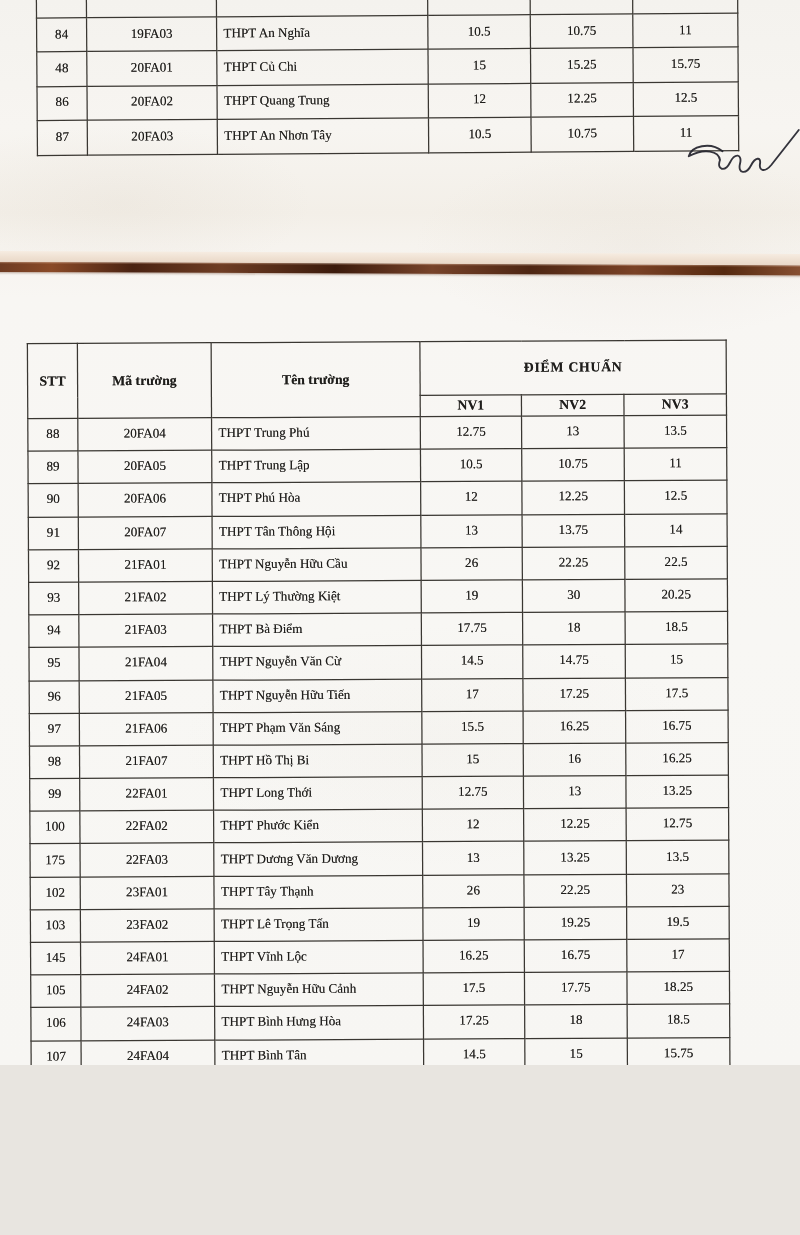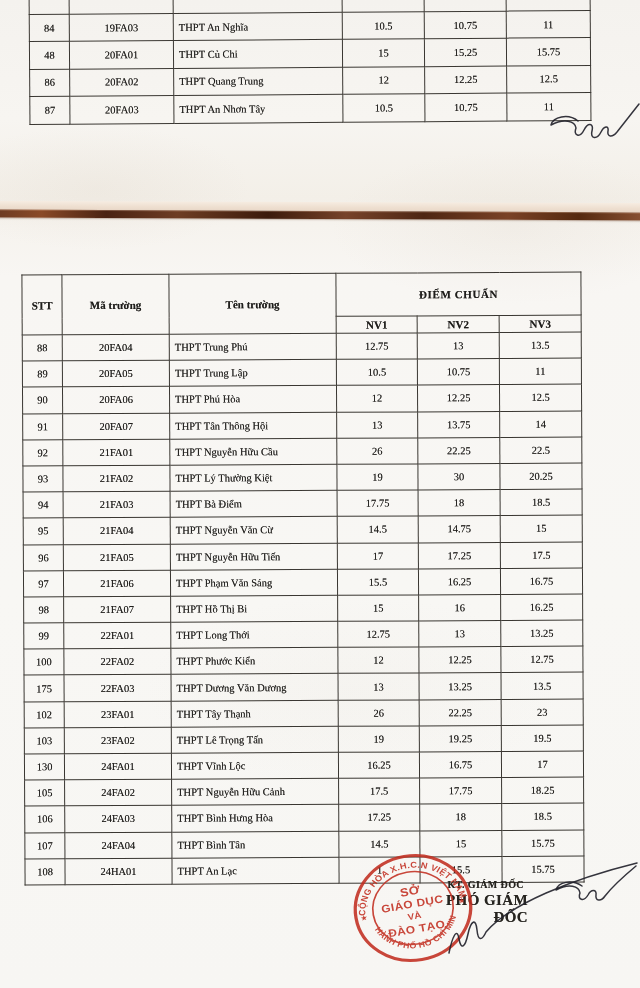--- a/index.html
+++ b/index.html
@@ -1,17 +1,17 @@
 <!DOCTYPE html>
 <html><head>
 <meta charset="utf-8">
 <style>
   html,body{margin:0;padding:0;background:#e8e5e0;}
   .page{
-    position:relative;width:640px;height:988px;overflow:hidden;
+    position:relative;width:640px;height:852px;overflow:hidden;
     background:
       linear-gradient(180deg,#f4f2ee 0%,#f7f5f1 12%,#f3efe8 20%,#f6f3ee 23%,#f8f6f3 28%,#f8f7f4 60%,#f7f6f3 100%);
     font-family:"Liberation Serif","DejaVu Serif",serif;
     color:#1e1d1b;
   }
   .page::before{
     content:"";position:absolute;inset:0;pointer-events:none;
     background:
       radial-gradient(220px 90px at 15% 19%, rgba(196,180,160,0.10), rgba(196,180,160,0) 70%),
       radial-gradient(260px 110px at 80% 23%, rgba(196,180,160,0.10), rgba(196,180,160,0) 70%),
@@ -254,21 +254,21 @@
         </tr>
         <tr>
           <td class="c-stt">103</td>
           <td class="c-ma">23FA02</td>
           <td class="c-ten">THPT Lê Trọng Tấn</td>
           <td class="c-nv1">19</td>
           <td class="c-nv2">19.25</td>
           <td class="c-nv3">19.5</td>
         </tr>
         <tr>
-          <td class="c-stt">130</td>
+          <td class="c-stt">145</td>
           <td class="c-ma">24FA01</td>
           <td class="c-ten">THPT Vĩnh Lộc</td>
           <td class="c-nv1">16.25</td>
           <td class="c-nv2">16.75</td>
           <td class="c-nv3">17</td>
         </tr>
         <tr>
           <td class="c-stt">105</td>
           <td class="c-ma">24FA02</td>
           <td class="c-ten">THPT Nguyễn Hữu Cảnh</td>

